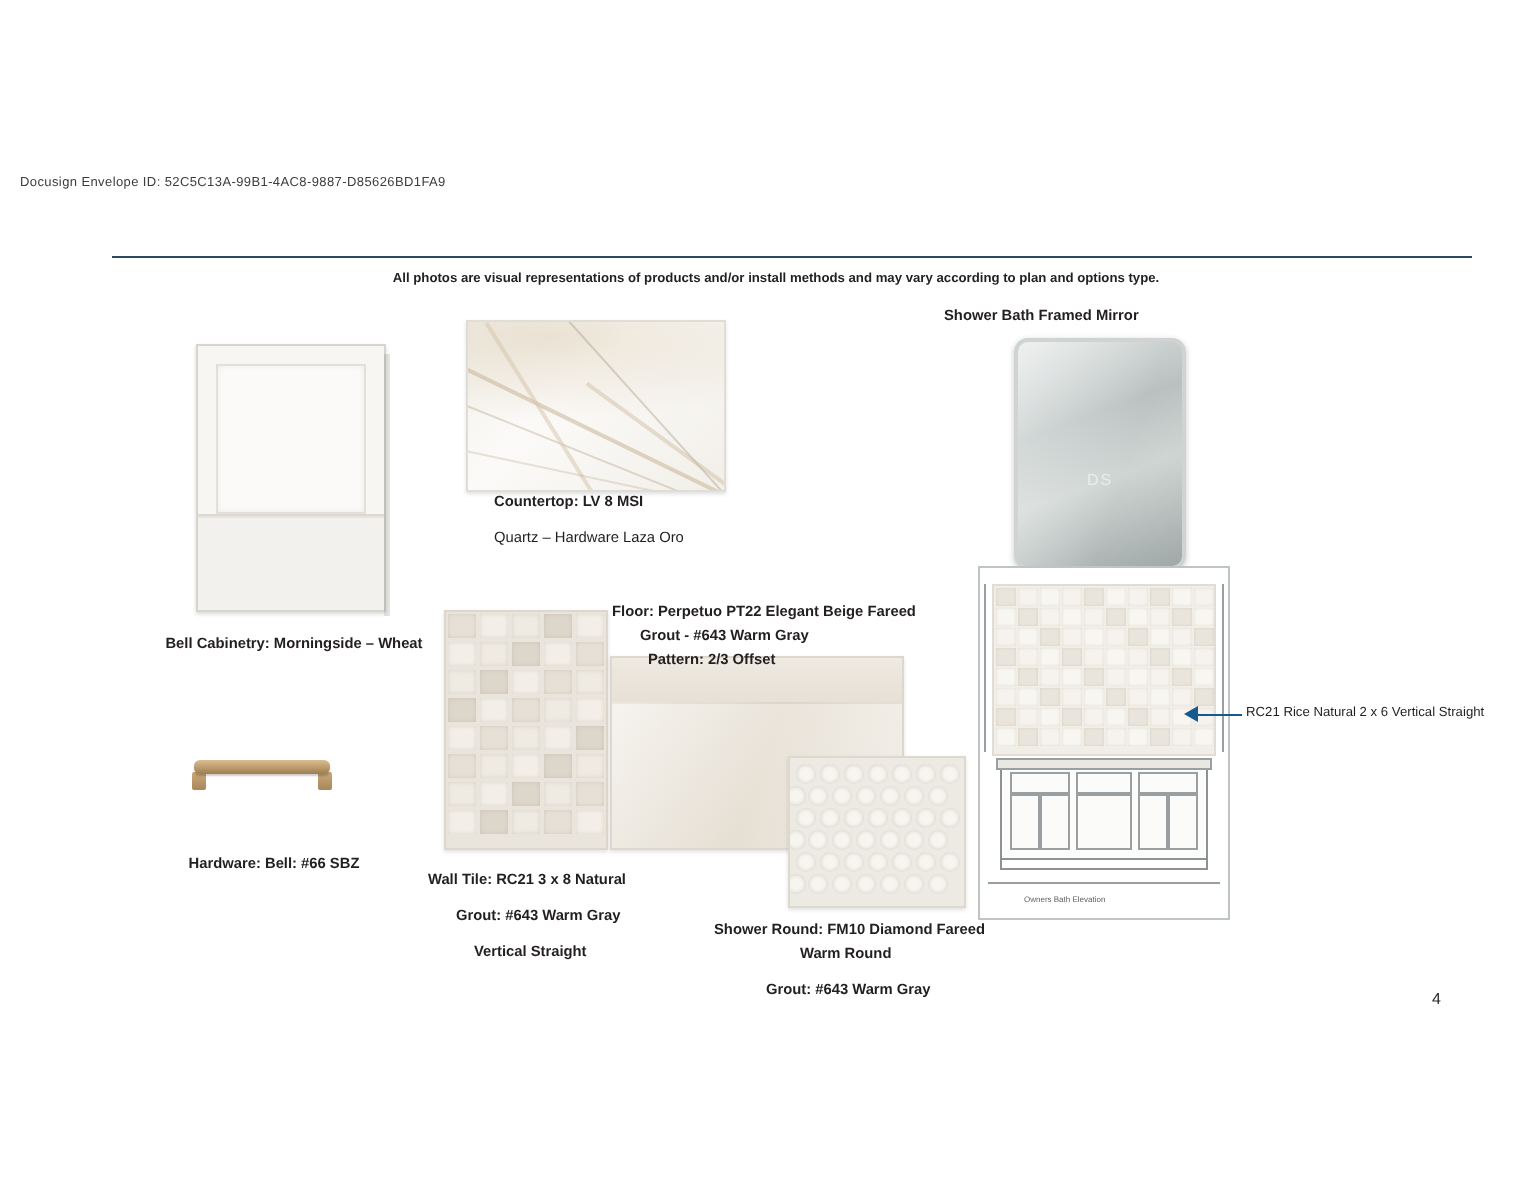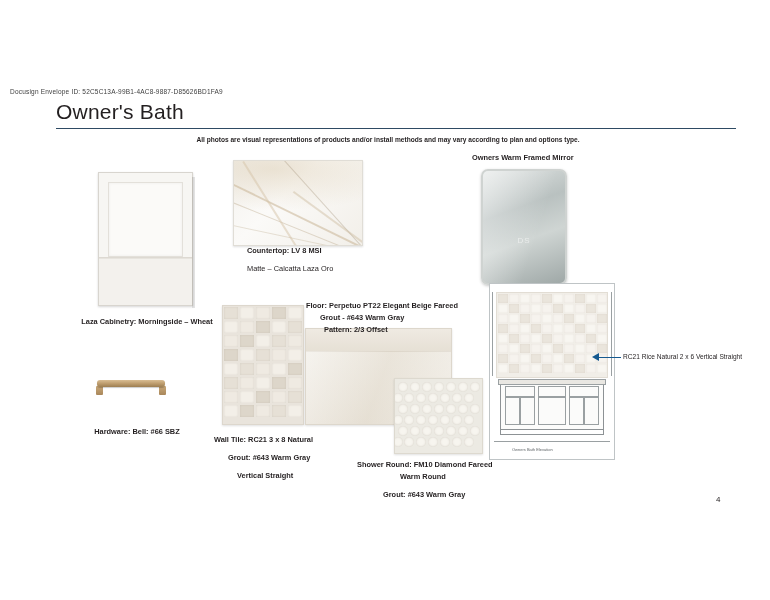--- a/index.html
+++ b/index.html
@@ -145,21 +145,21 @@
   .counter .v2 { left: -4px; top: 40px; width: 160px; height: 1.2px; transform: rotate(22deg); background:#b9a486; opacity:.4;}
   .counter .v3 { left: 10px; top: 0px; width: 120px; height: 1.6px; transform: rotate(58deg); background:#d5c4a8; opacity:.5;}
   .counter .v4 { left: 46px; top: -6px; width: 130px; height: 1px; transform: rotate(48deg); background:#9f8d72; opacity:.35;}
   .counter .v5 { left: -20px; top: 60px; width: 180px; height: 1px; transform: rotate(12deg); background:#bfae92; opacity:.35;}
   .counter .v6 { left: 60px; top: 30px; width: 90px; height: 2px; transform: rotate(36deg); background:#cdbb9e; opacity:.45;}
   .counter .g1 { left: -20px; top: -10px; width: 200px; height: 60px; background: radial-gradient(ellipse at 30% 30%, rgba(220,205,178,.5), rgba(255,255,255,0) 70%); opacity:1; }
 
   
   .mirror {
     position: absolute;
-    left: 481px;
+    left: 507px;
     top: 169px;
     width: 82px;
     height: 112px;
     border-radius: 7px;
     background: linear-gradient(160deg,#dfe3e2 0%,#b9c1c0 35%,#cfd5d3 60%,#9fa8a7 100%);
     border: 2px solid #cfd3d1;
     box-shadow: 0 1px 3px rgba(0,0,0,0.22);
     overflow: hidden;
   }
   .mirror .sheen {
@@ -383,46 +383,45 @@
     white-space: nowrap;
   }
 </style>
 </head>
 <body>
 
 <div class="page">
 
   <div class="envelope-id">Docusign Envelope ID: 52C5C13A-99B1-4AC8-9887-D85626BD1FA9</div>
 
-  <div class="title">Owner's Bath</div>
   <div class="title-rule"></div>
 
   <div class="disclaimer">All photos are visual representations of products and/or install methods and may vary according to plan and options type.</div>
 
   <div class="cabinet">
     <div class="panel"></div>
     <div class="drawer-line"></div>
     <div class="lower"></div>
     <div class="edge-shadow"></div>
   </div>
-  <div class="cap bold" style="left:62px; top:316px; width:170px; text-align:center;">Laza Cabinetry: Morningside – Wheat</div>
+  <div class="cap bold" style="left:62px; top:316px; width:170px; text-align:center;">Bell Cabinetry: Morningside – Wheat</div>
 
   <div class="counter">
     <i class="g1"></i>
     <i class="v1"></i>
     <i class="v2"></i>
     <i class="v3"></i>
     <i class="v4"></i>
     <i class="v5"></i>
     <i class="v6"></i>
   </div>
   <div class="cap bold" style="left:247px; top:245px;">Countertop:  LV 8 MSI</div>
-  <div class="cap" style="left:247px; top:263px;">Matte – Calcatta Laza Oro</div>
-
-  <div class="cap bold" style="left:472px; top:152px;">Owners Warm Framed Mirror</div>
+  <div class="cap" style="left:247px; top:263px;">Quartz – Hardware Laza Oro</div>
+
+  <div class="cap bold" style="left:472px; top:152px;">Shower Bath Framed Mirror</div>
   <div class="mirror">
     <div class="sheen"></div>
     <div class="mark">DS</div>
   </div>
 
   <div class="pull">
     <div class="foot l"></div>
     <div class="foot r"></div>
     <div class="bar"></div>
   </div>

